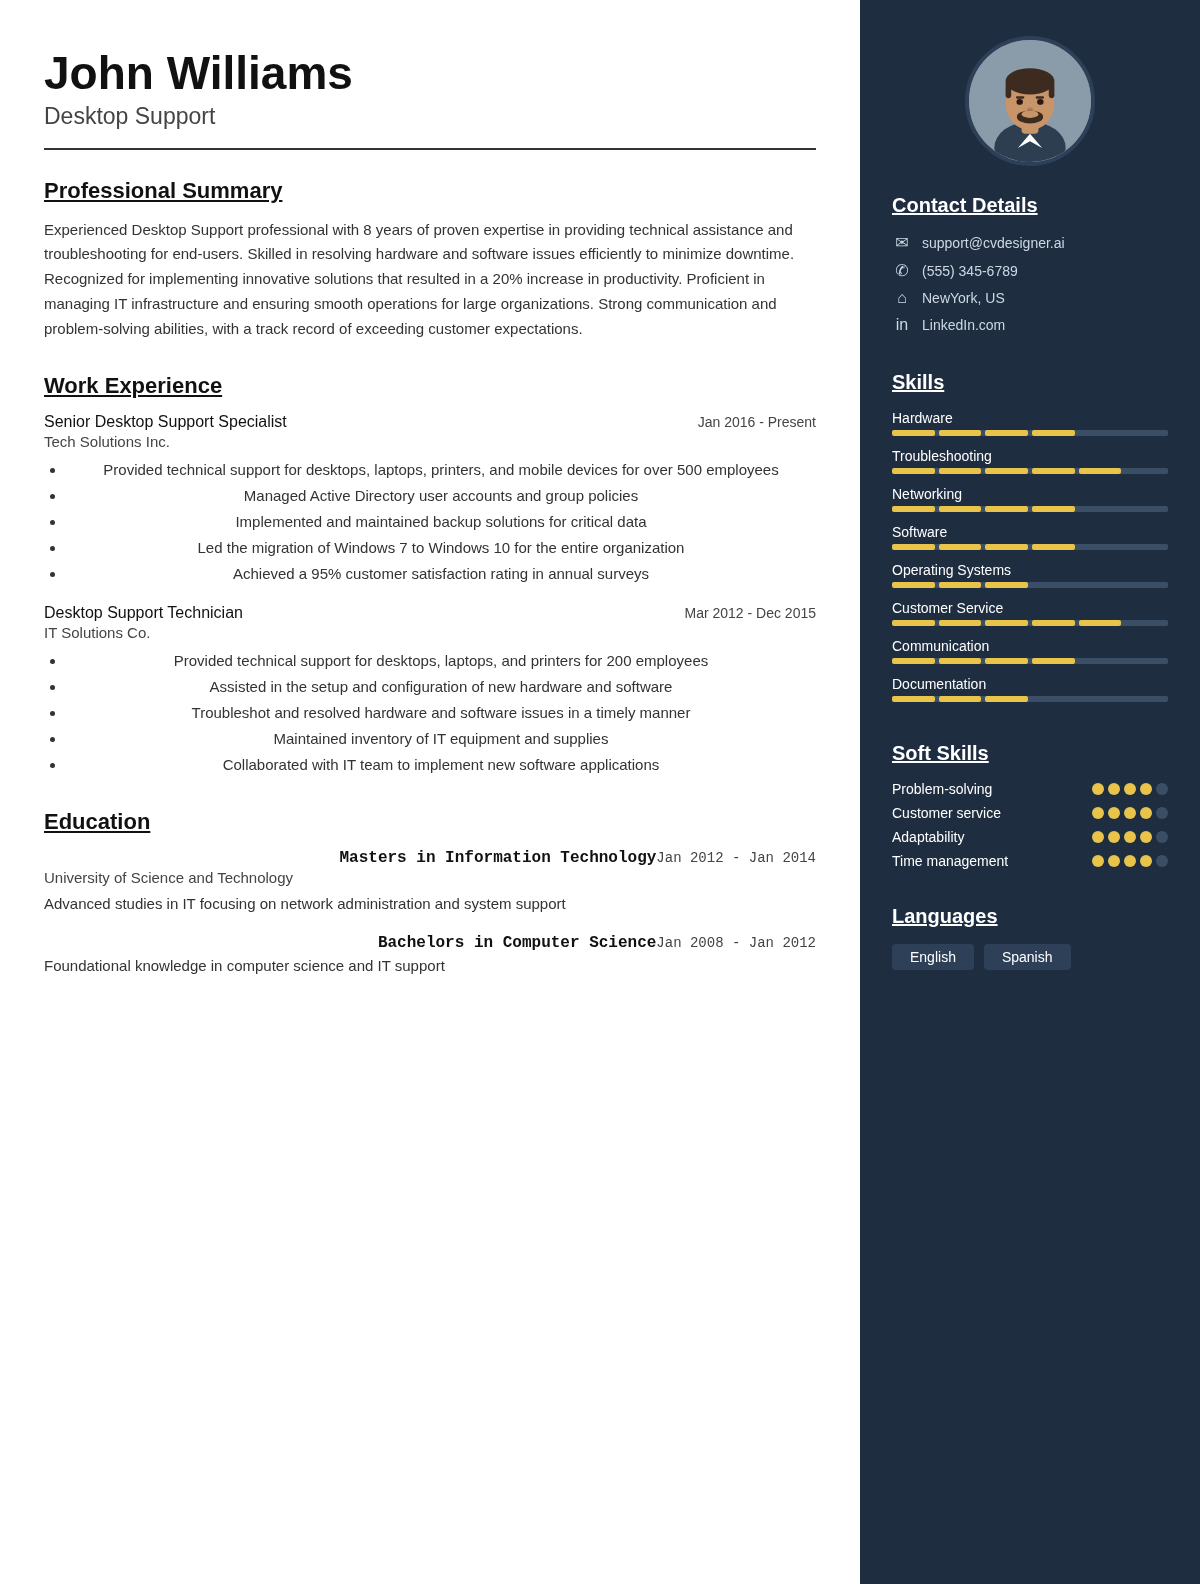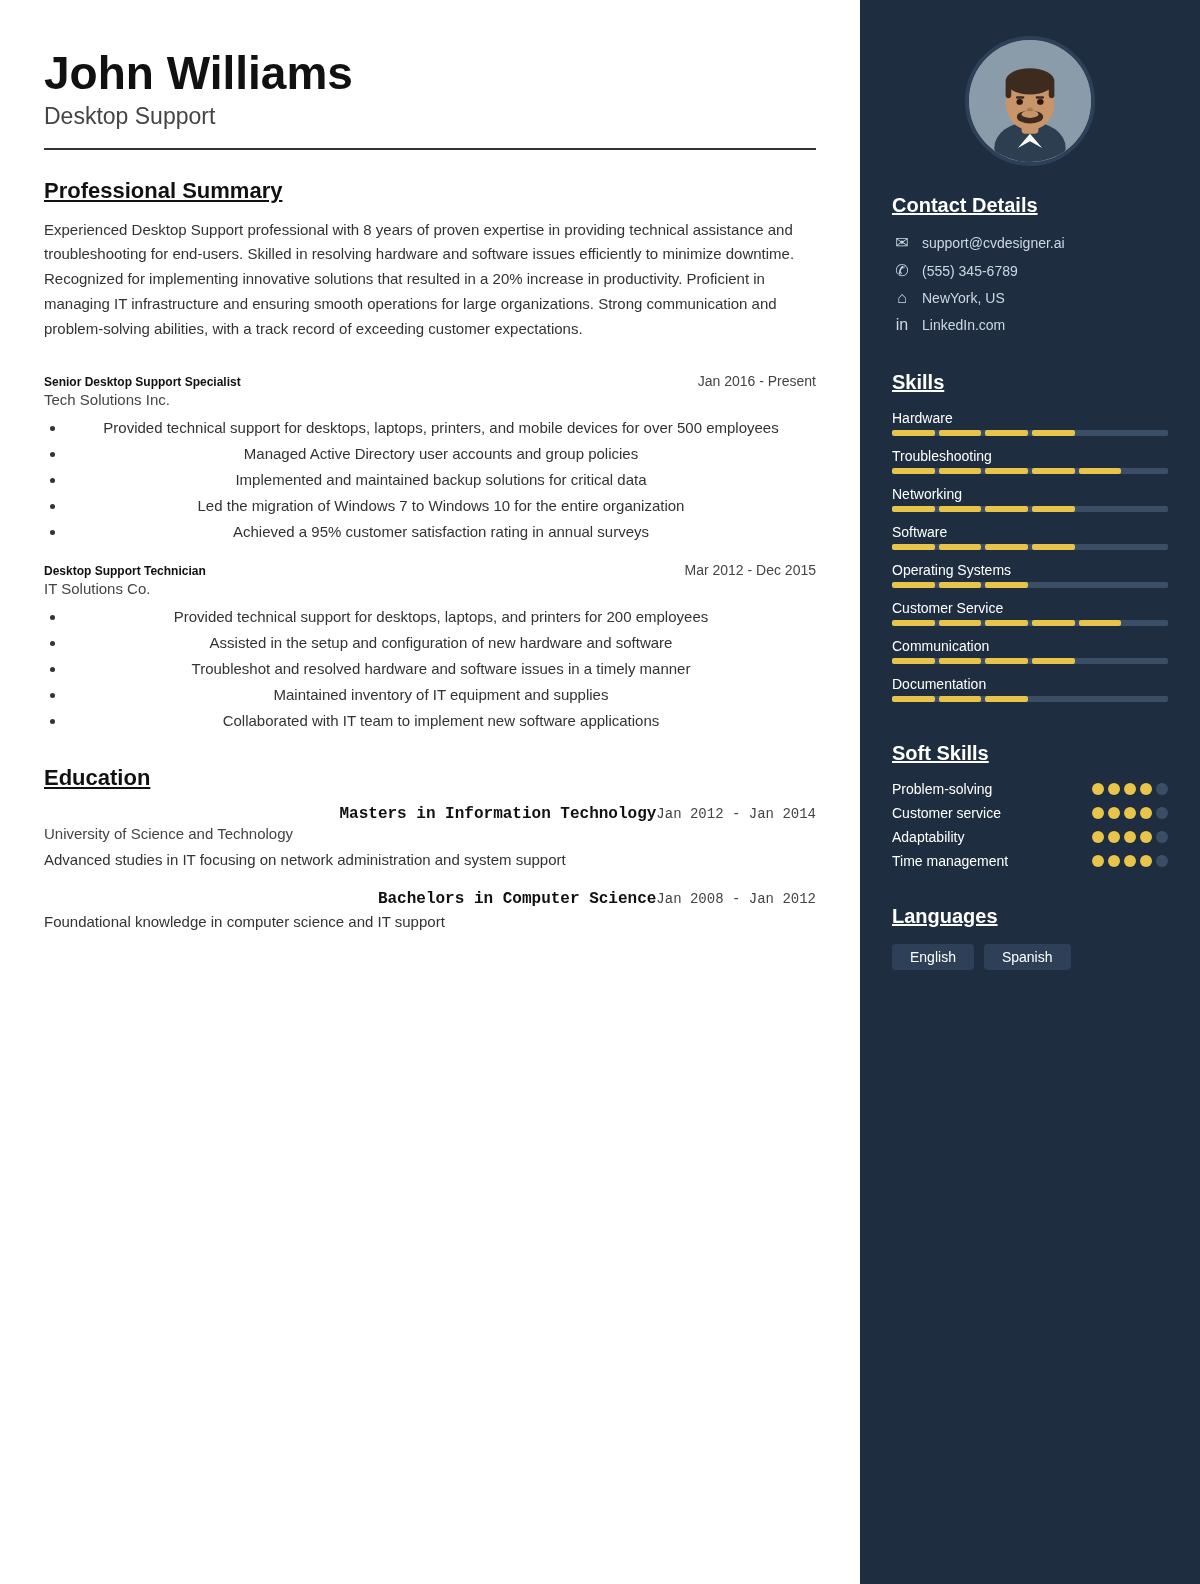--- a/index.html
+++ b/index.html
@@ -58,22 +58,22 @@
       color: #333;
       line-height: 1.65;
     }
     .job-header {
       display: flex;
       justify-content: space-between;
       align-items: baseline;
       margin-bottom: 2px;
     }
     .job-title {
-      font-size: 12px;
-      font-weight: 700;
+      font-size: 16px;
+      font-weight: 400;
       color: #111;
     }
     .job-dates {
       font-size: 14px;
       color: #444;
       white-space: nowrap;
     }
     .job-company {
       font-size: 15px;
       color: #444;
@@ -251,20 +251,21 @@
     <h1 class="header-name">John Williams</h1>
     <div class="header-title">Desktop Support</div>
     <hr class="divider">
 
     <div class="section">
       <div class="section-title">Professional Summary</div>
       <p class="summary-text">Experienced Desktop Support professional with 8 years of proven expertise in providing technical assistance and troubleshooting for end-users. Skilled in resolving hardware and software issues efficiently to minimize downtime. Recognized for implementing innovative solutions that resulted in a 20% increase in productivity. Proficient in managing IT infrastructure and ensuring smooth operations for large organizations. Strong communication and problem-solving abilities, with a track record of exceeding customer expectations.</p>
     </div>
 
     <div class="section">
+      <div class="section-title">Work Experience</div>
       <div id="jobs-container">
           <div>
             <div class="job-header">
               <span class="job-title">Senior Desktop Support Specialist</span>
               <span class="job-dates">Jan 2016 - Present</span>
             </div>
             <div class="job-company">Tech Solutions Inc.</div>
             <ul class="job-bullets">
               <li>Provided technical support for desktops, laptops, printers, and mobile devices for over 500 employees</li>
               <li>Managed Active Directory user accounts and group policies</li>

